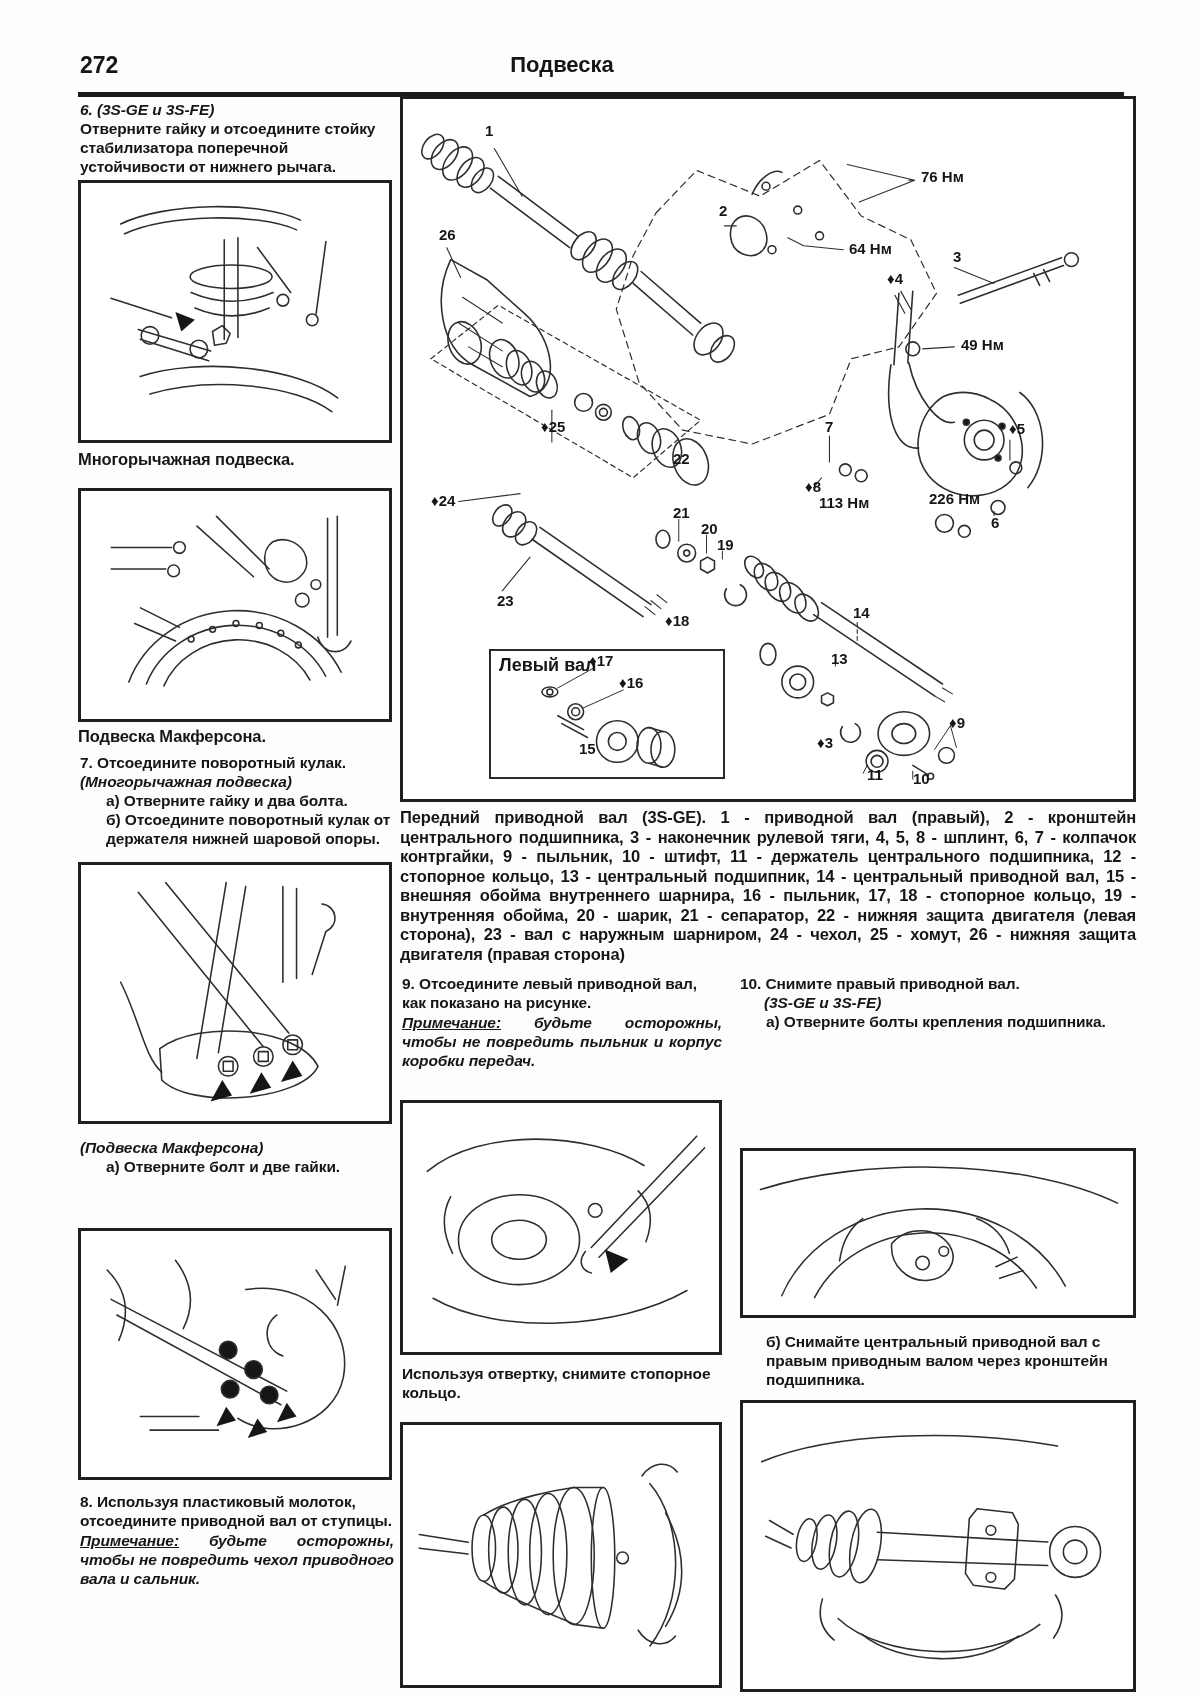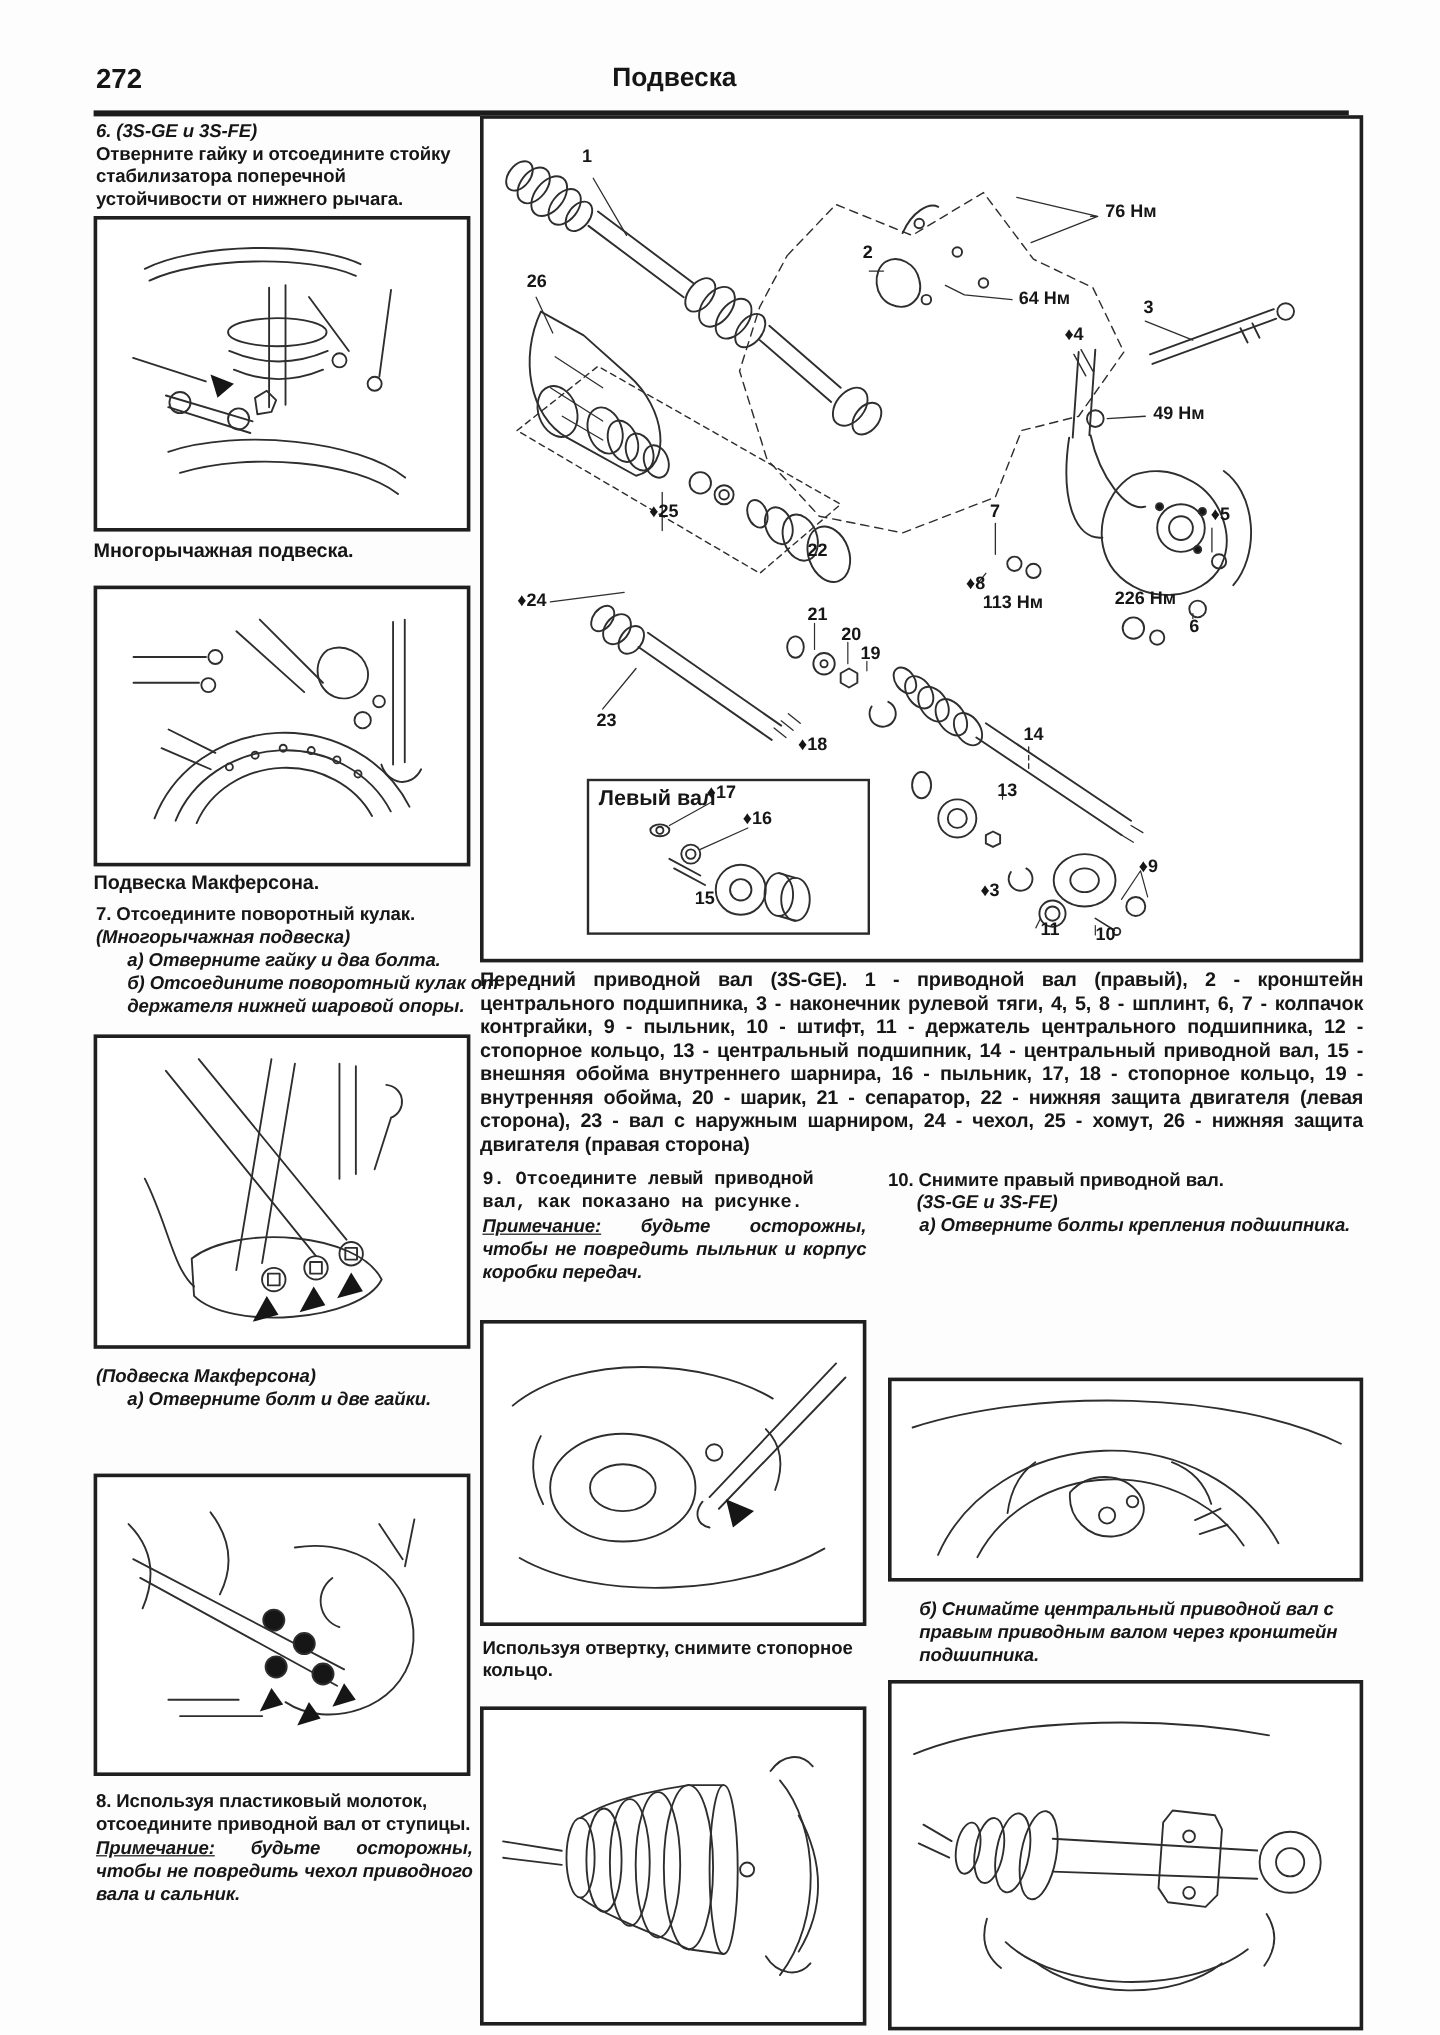--- a/index.html
+++ b/index.html
@@ -4,21 +4,21 @@
 <style>
   html,body{margin:0;padding:0;background:#ececec;}
   .page{position:relative;width:1200px;height:1696px;background:#fdfdfd;
         font-family:"Liberation Sans",sans-serif;color:#161616;overflow:hidden;}
   .abs{position:absolute;}
   .txt{position:absolute;font-size:15.5px;line-height:19px;font-weight:600;letter-spacing:-0.1px;}
   .bold{font-weight:700;}
   .it{font-style:italic;}
   .und{text-decoration:underline;}
   .just{text-align:justify;}
-  .ind{padding-left:26px;font-style:italic;}
+  .ind{padding-left:26px;}
   .hdr-num{position:absolute;left:80px;top:52px;font-size:23px;font-weight:700;}
   .hdr-title{position:absolute;left:0;top:52px;width:1124px;text-align:center;font-size:22px;font-weight:700;}
   .hdr-rule{position:absolute;left:78px;top:92px;width:1046px;height:5px;background:#1c1c1c;}
   .h1{font-size:16.5px;font-weight:700;}
   .fig{position:absolute;border:3px solid #1f1f1f;background:#fff;box-sizing:border-box;}
   .fig svg{display:block;width:100%;height:100%;}
   .callout{position:absolute;font-size:15px;font-weight:700;white-space:nowrap;transform:translate(-2px,-9px);}
   .innerbox{position:absolute;border:2px solid #2a2a2a;box-sizing:border-box;background:transparent;}
   .innerbox-label{position:absolute;left:8px;top:4px;font-size:18px;font-weight:700;}
   .caption{position:absolute;left:400px;top:808px;width:736px;font-size:16.5px;line-height:19.5px;
@@ -319,21 +319,21 @@
         <span class="callout" style="left: 178px; top: 650px;">15</span>
         <span class="callout" style="left: 416px; top: 644px;">♦3</span>
         <span class="callout" style="left: 466px; top: 676px;">11</span>
         <span class="callout" style="left: 512px; top: 680px;">10</span>
         <span class="callout" style="left: 548px; top: 624px;">♦9</span>
       </div>
   </div>
 
   <div class="caption">Передний приводной вал (3S-GE). 1 - приводной вал (правый), 2 - кронштейн центрального подшипника, 3 - наконечник рулевой тяги, 4, 5, 8 - шплинт, 6, 7 - колпачок контргайки, 9 - пыльник, 10 - штифт, 11 - держатель центрального подшипника, 12 - стопорное кольцо, 13 - центральный подшипник, 14 - центральный приводной вал, 15 - внешняя обойма внутреннего шарнира, 16 - пыльник, 17, 18 - стопорное кольцо, 19 - внутренняя обойма, 20 - шарик, 21 - сепаратор, 22 - нижняя защита двигателя (левая сторона), 23 - вал с наружным шарниром, 24 - чехол, 25 - хомут, 26 - нижняя защита двигателя (правая сторона)</div>
 
-  <div class="txt" style="left:402px;top:974px;width:320px;font-family:Liberation Mono, monospace;">9. Отсоедините левый приводной вал, как показано на рисунке.</div>
+  <div class="txt" style="left:402px;top:974px;width:320px;">9. Отсоедините левый приводной вал, как показано на рисунке.</div>
   <div class="txt just" style="left:402px;top:1013px;width:320px;">
     <span class="it und">Примечание:</span>
     <span class="it">будьте осторожны, чтобы не повредить пыльник и корпус коробки передач.</span>
   </div>
 
   <div class="fig" style="left:400px;top:1100px;width:322px;height:255px;">
     <svg viewBox="0 0 322 255">
       <g class="sketch">
         <path d="M24,70 C80,24 190,30 246,64"></path>
         <path d="M30,200 C96,238 220,232 290,192"></path>

